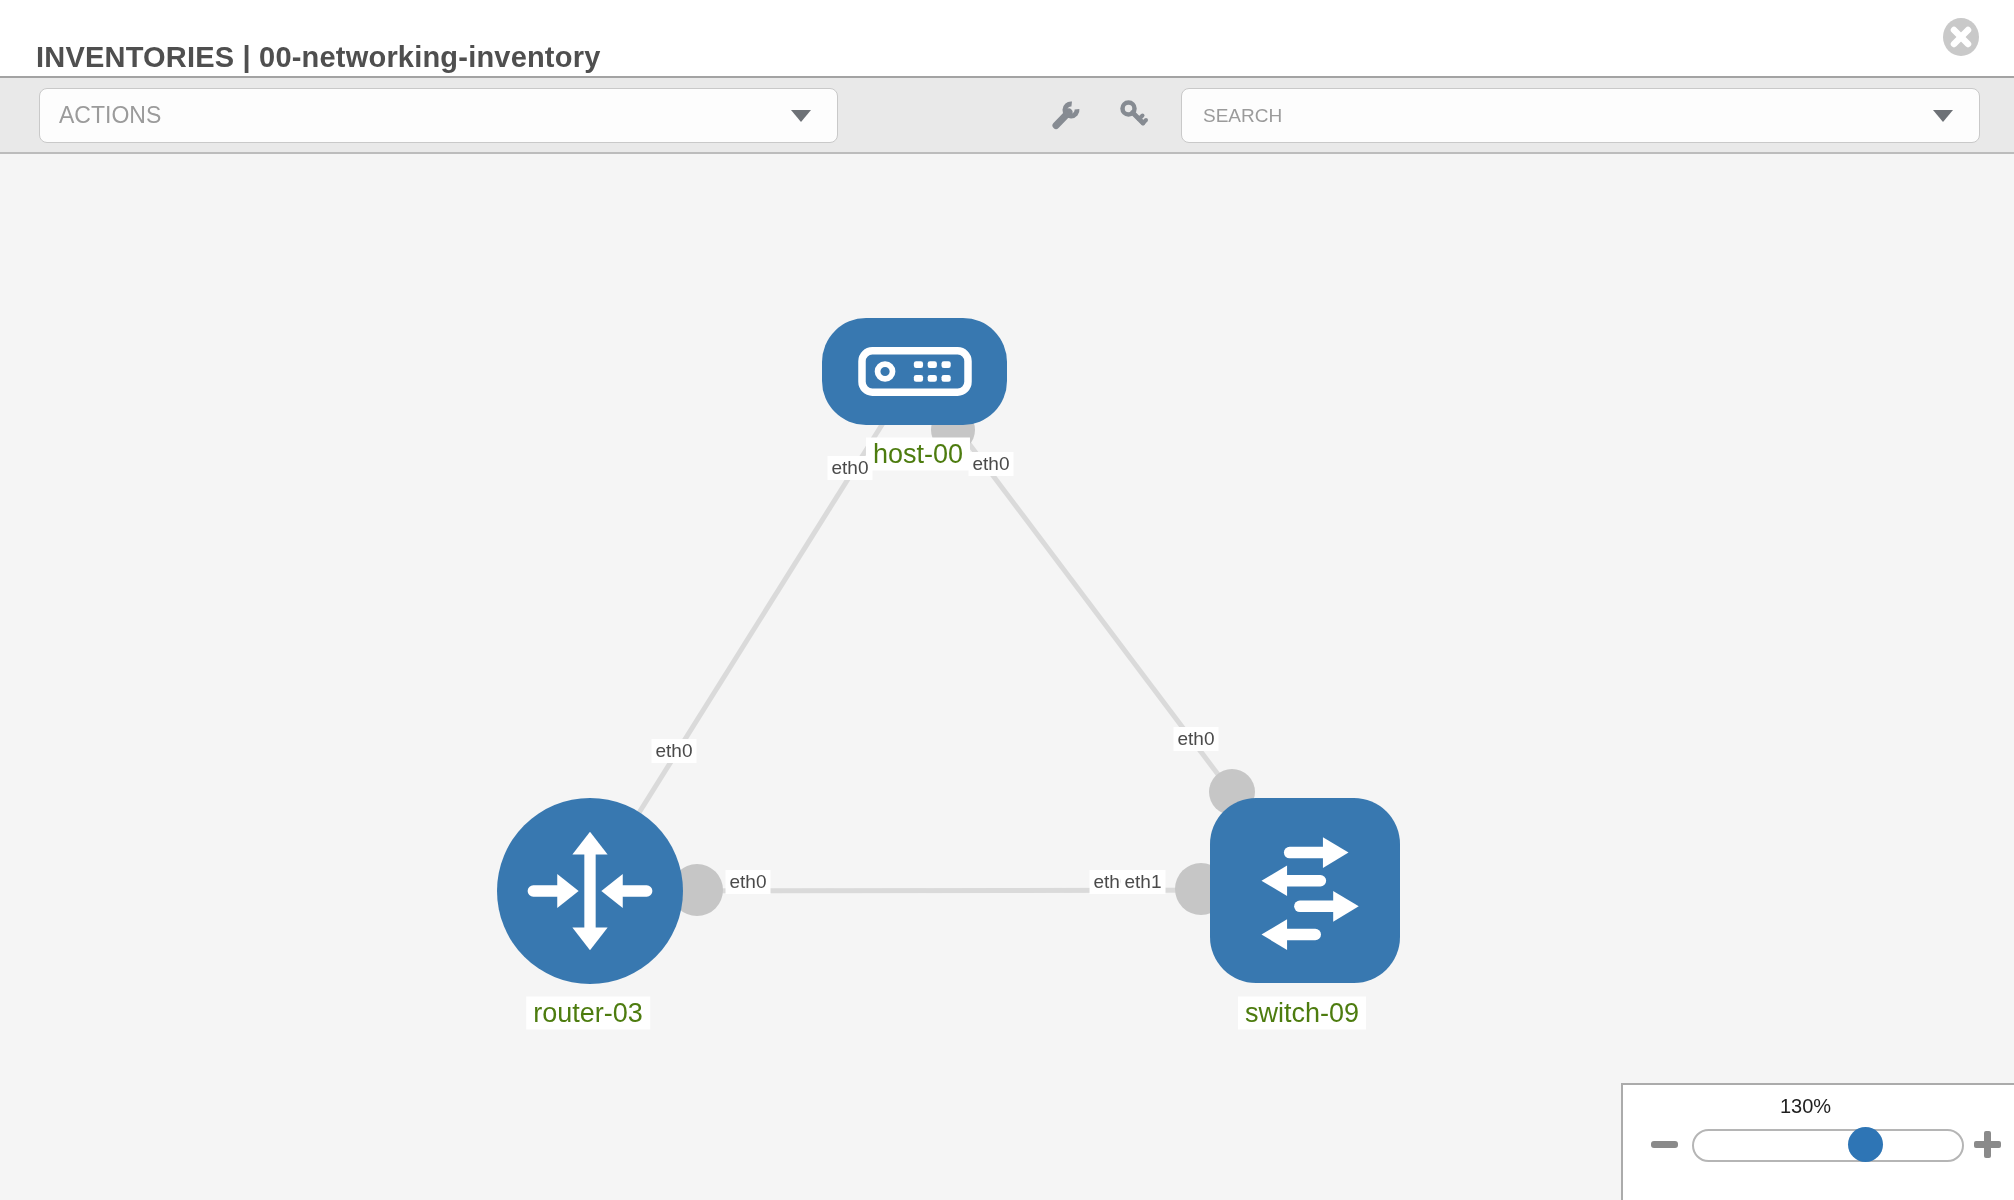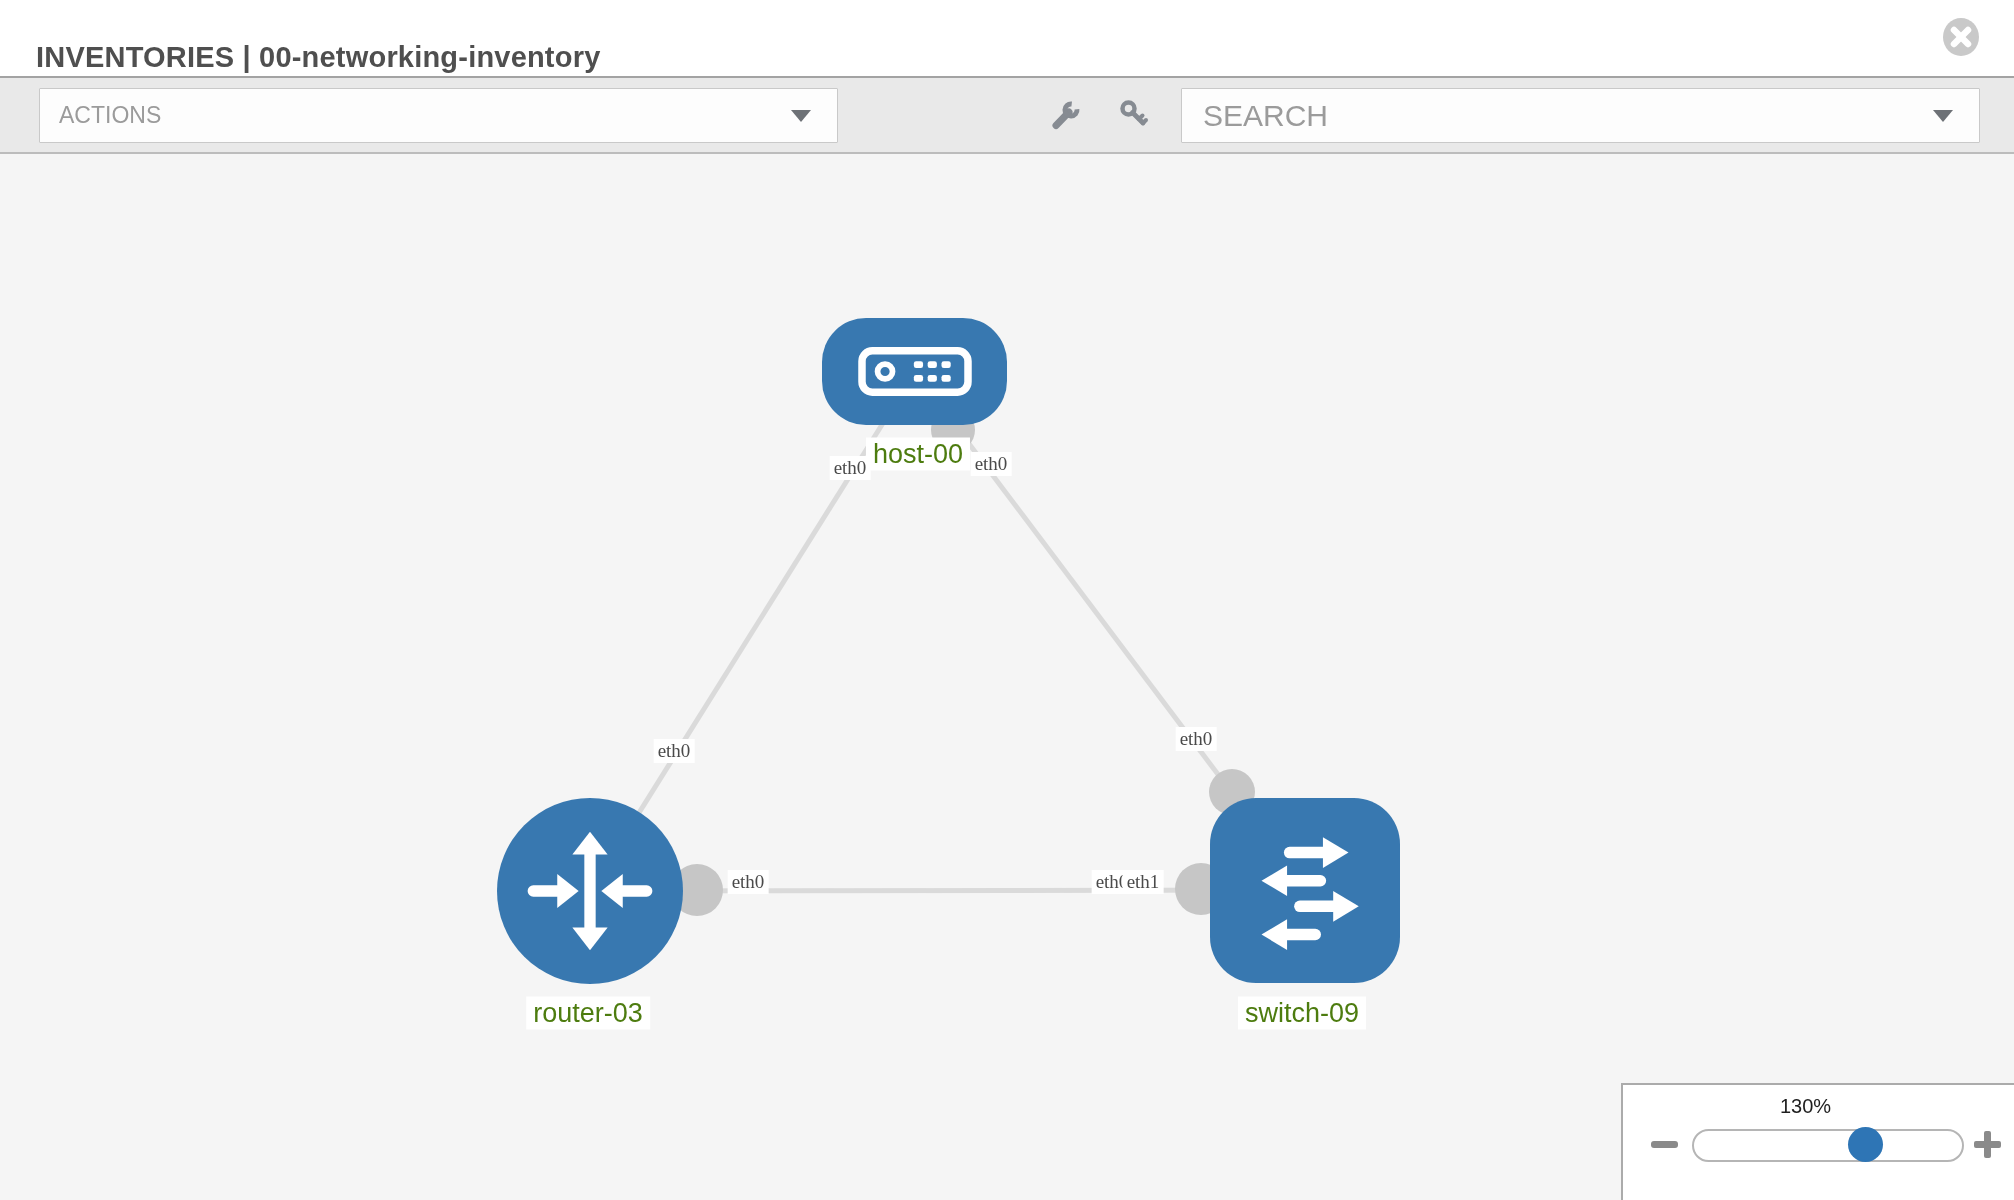--- a/index.html
+++ b/index.html
@@ -7,45 +7,45 @@
 
   
   .header{position:relative;height:76px;background:#ffffff;border-bottom:2px solid #a3a3a3;}
   .page-title{position:absolute;left:36px;top:26px;font-size:29px;line-height:31px;
     font-weight:bold;color:#4f4f4f;letter-spacing:.2px;margin-top:16px;}
   .close-btn{position:absolute;right:33px;top:17px;width:40px;height:40px;cursor:pointer;}
 
   
   .toolbar{position:relative;height:74px;background:#e9e9e9;border-bottom:2px solid #bcbcbc;}
   .select-box{position:absolute;top:10px;height:53px;background:#fdfdfd;border:1px solid #c9c9c9;
-    border-radius:1px;display:flex;align-items:center;font-size:23px;color:#9b9b9b;}
+    border-radius:8px;display:flex;align-items:center;font-size:23px;color:#9b9b9b;}
   .actions-box{left:39px;width:778px;padding-left:19px;}
   .search-box{left:1181px;width:778px;padding-left:19px;}
-  .search-box input{border:none;outline:none;background:transparent;font-size:30px;
+  .search-box input{border:none;outline:none;background:transparent;font-size:19px;
     color:#777;width:680px;font-family:"Liberation Sans",sans-serif;}
   .search-box input::placeholder{color:#9b9b9b;opacity:1;}
   .caret{position:absolute;right:26px;top:21px;width:0;height:0;
     border-left:10px solid transparent;border-right:10px solid transparent;
     border-top:12px solid #6d7176;}
   .icon-btn{position:absolute;top:19px;width:36px;height:36px;cursor:pointer;}
   .wrench-btn{left:1048px;}
   .key-btn{left:1116px;}
 
   
   .canvas{position:relative;height:1046px;background:#f5f5f5;overflow:hidden;}
   .links-svg{position:absolute;left:0;top:0;z-index:1;}
   .node{position:absolute;background:#3878b0;display:flex;align-items:center;
     justify-content:center;z-index:5;cursor:pointer;}
   .node-host{left:822px;top:164px;width:185px;height:107px;border-radius:44px;}
   .node-router{left:497px;top:644px;width:186px;height:186px;border-radius:50%;}
   .node-switch{left:1210px;top:644px;width:190px;height:185px;border-radius:46px;}
   .node-label{position:absolute;transform:translate(-50%,-50%);background:#ffffff;
     color:#4d7c0f;font-size:27px;padding:1px 7px;white-space:nowrap;z-index:10;}
   .iface-label{position:absolute;transform:translate(-50%,-50%);background:#ffffff;
-    color:#4a4a4a;font-size:19px;padding:1px 4px;white-space:nowrap;z-index:10;font-family:Liberation Serif, serif;}
+    color:#4a4a4a;font-size:19px;padding:1px 4px;white-space:nowrap;z-index:10;}
   .iface-under{z-index:9;}
   .iface-over{z-index:11;}
 
   
   .zoom-panel{position:absolute;left:1621px;top:929px;width:500px;height:280px;
     background:#ffffff;border:2px solid #ababab;z-index:20;}
   .zoom-value{position:absolute;left:157px;top:10px;width:90px;
     font-size:20px;color:#1f1f1f;}
   .zoom-minus{position:absolute;left:28px;top:56px;width:27px;height:7px;
     background:#8a8a8a;border-radius:3px;cursor:pointer;}

